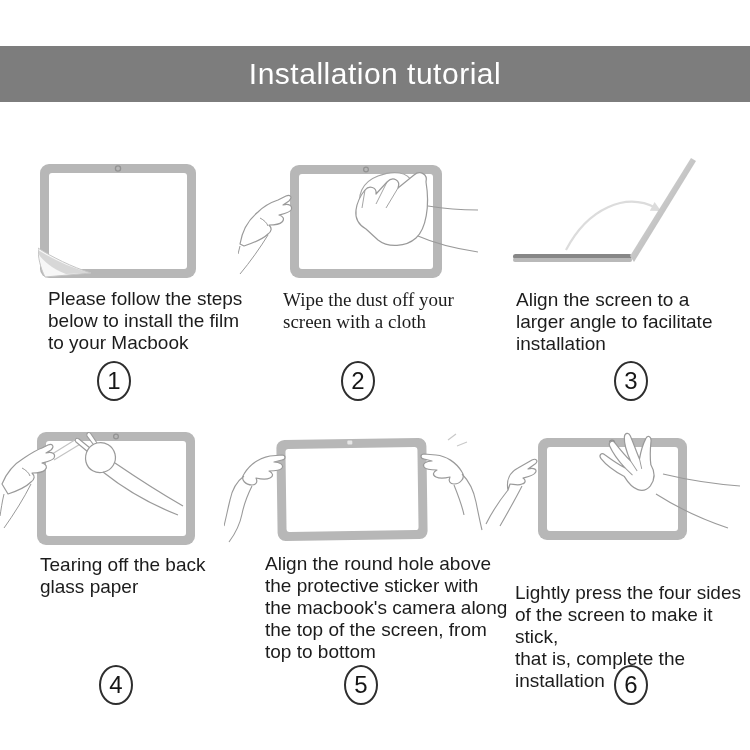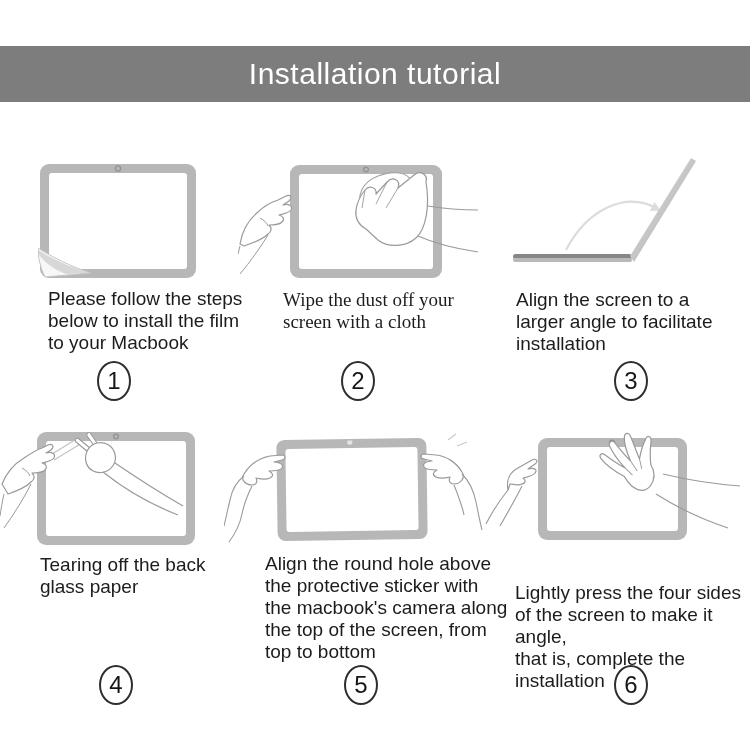--- a/index.html
+++ b/index.html
@@ -127,21 +127,21 @@
     </div>
   <div class="caption c5">
       <div>Align the round hole above</div>
       <div>the protective sticker with</div>
       <div>the macbook's camera along</div>
       <div>the top of the screen, from</div>
       <div>top to bottom</div>
     </div>
   <div class="caption c6">
       <div>Lightly press the four sides</div>
-      <div>of the screen to make it angle,</div>
+      <div>of the screen to make it stick,</div>
       <div>that is, complete the installation</div>
     </div>
 
   <div class="stepnum n1">1</div>
   <div class="stepnum n2">2</div>
   <div class="stepnum n3">3</div>
   <div class="stepnum n4">4</div>
   <div class="stepnum n5">5</div>
   <div class="stepnum n6">6</div>
 

